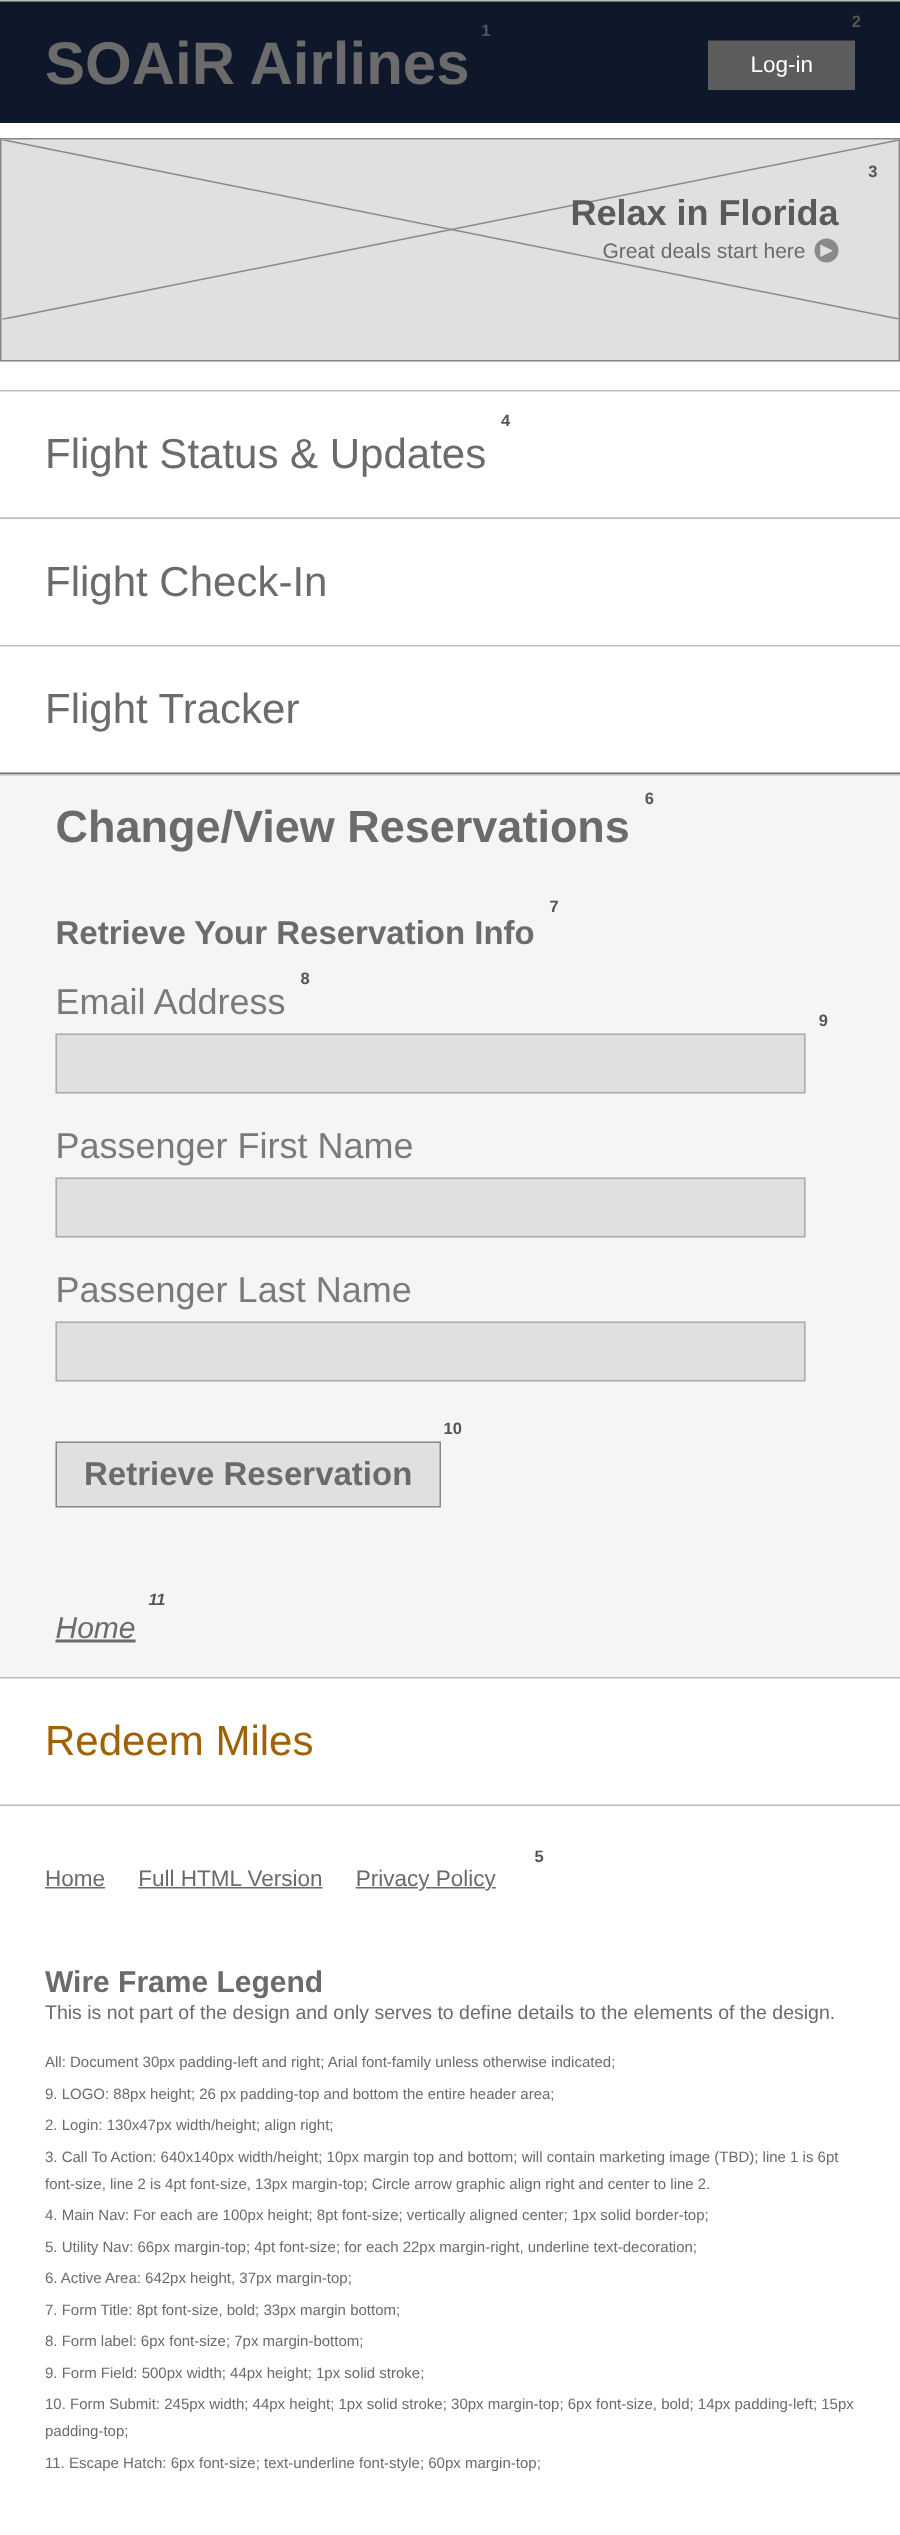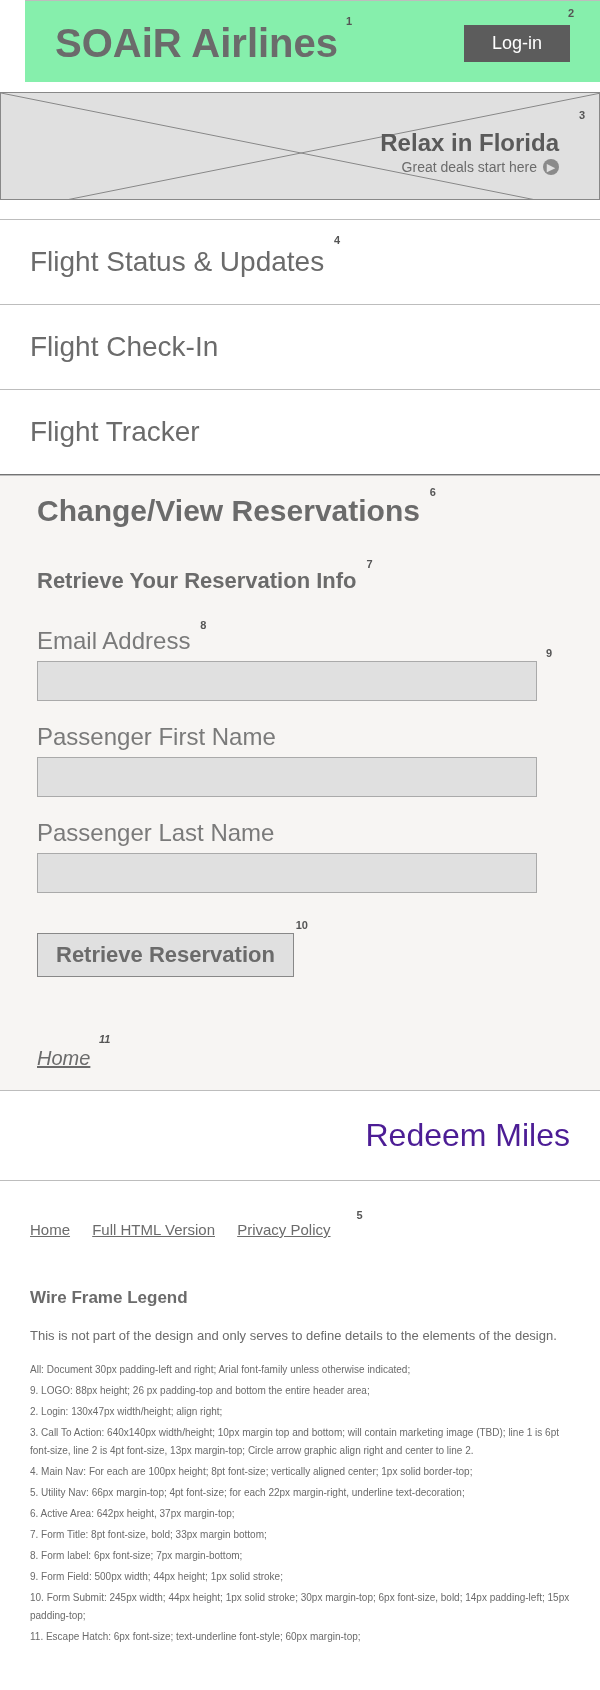--- a/index.html
+++ b/index.html
@@ -5,60 +5,59 @@
   * { box-sizing: border-box; margin: 0; padding: 0; }
   body {
     width: 600px;
     background: #fff;
     font-family: Arial, Helvetica, sans-serif;
     color: #6b6b6b;
   }
 
   
   .header {
-    background: #86efac;
+    background: #0f172a;
     padding: 20px 30px 16px 30px;
     display: flex;
     align-items: center;
     justify-content: space-between;
     border-top: 1px solid #bdbdbd;
-    margin-left: 25px;
   }
   .logo {
     font-size: 40px;
     font-weight: bold;
     color: #6b6b6b;
     position: relative;
   }
   .logo::after {
     content: attr(data-annot);
     position: absolute;
     top: -6px; right: -14px;
     font-size: 11px; font-weight: bold; color: #555;
   }
   .login-btn {
     background: #5c5c5c;
     color: #fff;
-    font-size: 18px;
+    font-size: 15px;
     padding: 8px 28px;
     border: none;
     position: relative;
   }
   .login-btn::after {
     content: attr(data-annot);
     position: absolute;
     top: -18px; right: -4px;
     font-size: 11px; font-weight: bold; color: #555;
   }
 
   
   .cta {
     position: relative;
     background: #e0e0e0;
-    height: 108px;
+    height: 149px;
     margin: 10px 0 0 0;
     border: 1px solid #888;
     overflow: hidden;
   }
   .cta svg { position: absolute; inset: 0; }
   .cta-text {
     position: absolute;
     right: 40px;
     top: 36px;
     text-align: right;
@@ -127,21 +126,21 @@
   .active-title::after {
     content: attr(data-annot);
     position: absolute;
     top: -8px; right: -16px;
     font-size: 11px; font-weight: bold; color: #555;
   }
   .form-title {
     font-size: 22px;
     font-weight: bold;
     color: #6b6b6b;
-    margin-bottom: 33px;
+    margin-bottom: 20px;
     position: relative;
     display: inline-block;
   }
   .form-title::after {
     content: attr(data-annot);
     position: absolute;
     top: -10px; right: -16px;
     font-size: 11px; font-weight: bold; color: #555;
   }
   .field-group { margin-bottom: 22px; }
@@ -201,24 +200,23 @@
   .escape-link::after {
     content: attr(data-annot);
     position: absolute;
     top: -14px; right: -20px;
     font-size: 11px; font-weight: bold; color: #555;
   }
   .redeem-row {
     border-top: 1px solid #bdbdbd;
     border-bottom: 1px solid #bdbdbd;
     padding: 26px 30px;
-    font-size: 32px;
-    color: #4c1d95;
+    font-size: 28px;
+    color: #a16207;
     background: #fff;
-    text-align: right;
   }
   .util-nav {
     padding: 40px 30px 0 30px;
     font-size: 15px;
   }
   .util-nav a {
     color: #6b6b6b;
     text-decoration: underline;
     margin-right: 18px;
   }
@@ -230,23 +228,23 @@
     font-size: 11px; font-weight: bold; color: #555;
   }
 
   
   .legend {
     padding: 50px 30px 40px 30px;
     font-size: 11px;
     color: #6b6b6b;
   }
   .legend-title {
-    font-size: 17px;
-    font-weight: bold;
-    margin-bottom: 20px;
+    font-size: 20px;
+    font-weight: bold;
+    margin-bottom: 0;
   }
   .legend-sub {
     font-size: 13px;
     margin-bottom: 18px;
   }
   .legend-item {
     font-size: 10px;
     line-height: 1.8;
     margin-bottom: 3px;
   }

